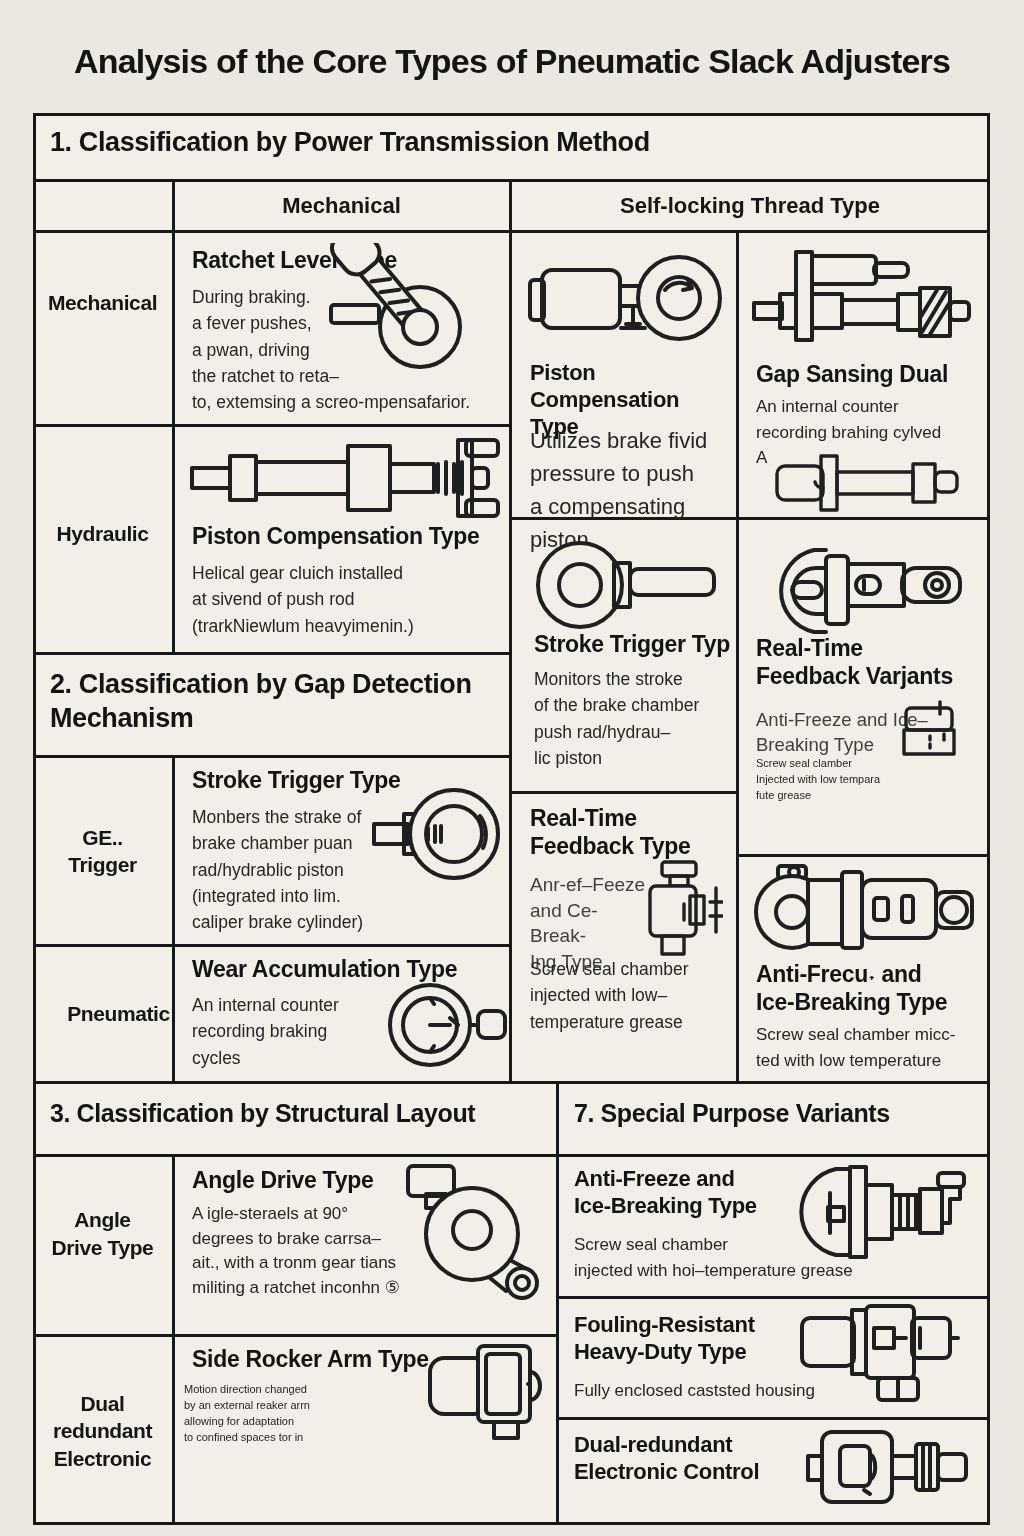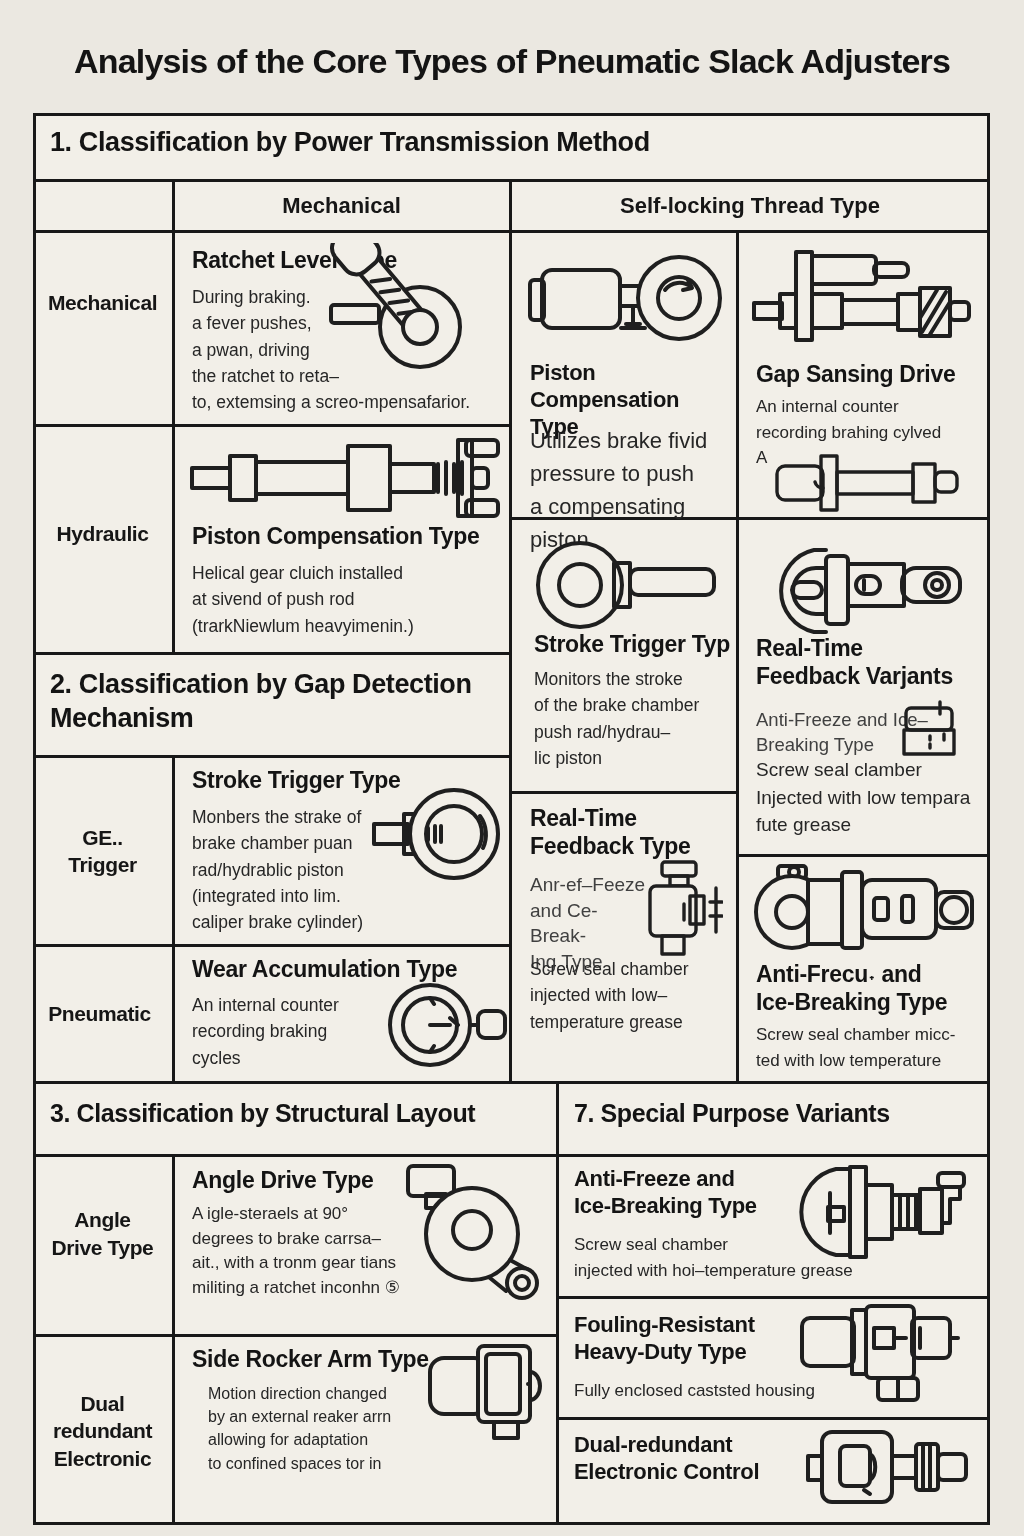--- a/index.html
+++ b/index.html
@@ -20,21 +20,21 @@
   .sec-header.small{font-size:25px}
   .col-header{font-weight:700;font-size:22px;color:#161616;text-align:center}
   .row-label{
     display:flex;align-items:center;justify-content:center;text-align:center;
     font-weight:700;font-size:21px;line-height:1.3;color:#161616;white-space:pre-line;letter-spacing:-0.4px;
   }
   .cell-title{font-weight:700;font-size:23px;line-height:1.22;letter-spacing:-0.3px;color:#141414;white-space:pre-line}
   .cell-title.mid{font-size:22px}
   .cell-sub{font-weight:400;font-size:18.5px;line-height:1.35;color:#404040;white-space:pre-line}
   .body-text{font-size:17.5px;line-height:1.5;color:#262626;white-space:pre-line}
-  .body-text.sm{font-size:19px;line-height:1.45}
+  .body-text.sm{font-size:11px;line-height:1.45}
   .art *{stroke:#1f1f1f;fill:none;stroke-width:4;stroke-linejoin:round;stroke-linecap:round}
   .art.thin *{stroke-width:3.4}
   .art .fillp{fill:#f2efe8}
   .art .solid{fill:#1f1f1f;stroke:none}
 </style>
 </head>
 <body>
 
 <div class="page-title">Analysis of the Core Types of Pneumatic Slack Adjusters</div>
 
@@ -122,21 +122,21 @@
   <rect x="122" y="13" width="34" height="14" rx="6"></rect>
   <rect x="2" y="53" width="28" height="16"></rect>
   <rect x="28" y="44" width="62" height="34"></rect>
   <rect x="44" y="2" width="16" height="88" class="fillp"></rect>
   <rect x="90" y="50" width="56" height="24"></rect>
   <rect x="146" y="44" width="22" height="36"></rect>
   <rect x="168" y="38" width="30" height="48"></rect>
   <path d="M170 82 L194 42 M177 86 L198 52 M168 68 L185 40"></path>
   <rect x="198" y="52" width="19" height="18" rx="4"></rect>
 </svg>
-<div class="abs cell-title" style="left:756px;top:360px;width:220px">Gap Sansing Drive</div>
+<div class="abs cell-title" style="left:756px;top:360px;width:220px">Gap Sansing Dual</div>
 <div class="abs body-text" style="left:756px;top:394px;width:225px;font-size:17px">An internal counter
 recording brahing cylved
 A</div>
 <svg class="abs art thin" style="left:775px;top:452px" width="185" height="62" viewBox="0 0 185 62">
   <rect x="2" y="14" width="46" height="34" rx="8"></rect>
   <rect x="46" y="4" width="16" height="54"></rect>
   <rect x="62" y="20" width="76" height="22"></rect>
   <rect x="138" y="12" width="22" height="38"></rect>
   <rect x="160" y="20" width="22" height="20" rx="6"></rect>
   <path d="M40 30 a8 8 0 0 0 8 6"></path>
@@ -193,21 +193,21 @@
 caliper brake cylinder)</div>
 <svg class="abs art" style="left:372px;top:782px" width="130" height="115" viewBox="0 0 130 115">
   <rect x="2" y="42" width="34" height="20"></rect>
   <rect x="32" y="32" width="14" height="40"></rect>
   <circle cx="82" cy="52" r="44" class="fillp"></circle>
   <circle cx="82" cy="52" r="28" class="fillp"></circle>
   <path d="M56 46 v12 M63 44 v16 M69 44 v16"></path>
   <path d="M108 34 a32 32 0 0 1 3 32"></path>
 </svg>
 
-<div class="abs row-label" style="left:30px;top:947px;width:139px;height:134px">Pneumatic</div>
+<div class="abs row-label" style="left:49px;top:947px;width:139px;height:134px">Pneumatic</div>
 <div class="abs cell-title" style="left:192px;top:955px;width:320px">Wear Accumulation Type</div>
 <div class="abs body-text" style="left:192px;top:992px;width:220px">An internal counter
 recording braking
 cycles</div>
 <svg class="abs art" style="left:378px;top:978px" width="130" height="95" viewBox="0 0 130 95">
   <circle cx="52" cy="47" r="40" class="fillp"></circle>
   <circle cx="52" cy="47" r="27" class="fillp"></circle>
   <path d="M52 20 l4 6 M52 74 l4 -6 M52 47 h20 M72 40 l8 7"></path>
   <path d="M92 47 h8"></path>
   <rect x="100" y="33" width="27" height="27" rx="7"></rect>
@@ -266,21 +266,21 @@
   <path d="M110 98 L132 110 M90 116 L106 129"></path>
   <circle cx="122" cy="121" r="15" class="fillp"></circle>
   <circle cx="122" cy="121" r="7"></circle>
   <circle cx="72" cy="68" r="19"></circle>
 </svg>
 
 <div class="abs row-label" style="left:33px;top:1337px;width:139px;height:188px">Dual
 redundant
 Electronic</div>
 <div class="abs cell-title" style="left:192px;top:1345px;width:280px">Side Rocker Arm Type</div>
-<div class="abs body-text" style="left:208px;top:1382px;width:235px;font-size:16px;line-height:1.45">Motion direction changed
+<div class="abs body-text" style="left:184px;top:1382px;width:235px;font-size:11px;line-height:1.45">Motion direction changed
 by an external reaker arrn
 allowing for adaptation
 to confined spaces tor in</div>
 <svg class="abs art" style="left:428px;top:1340px" width="115" height="105" viewBox="0 0 115 105">
   <rect x="2" y="18" width="58" height="56" rx="14" class="fillp"></rect>
   <rect x="50" y="6" width="52" height="76" rx="6" class="fillp"></rect>
   <rect x="58" y="14" width="34" height="60" rx="4"></rect>
   <path d="M102 32 a10 14 0 0 1 0 28"></path>
   <rect x="66" y="82" width="24" height="16"></rect>
   <circle cx="100" cy="44" r="2" class="solid"></circle>

